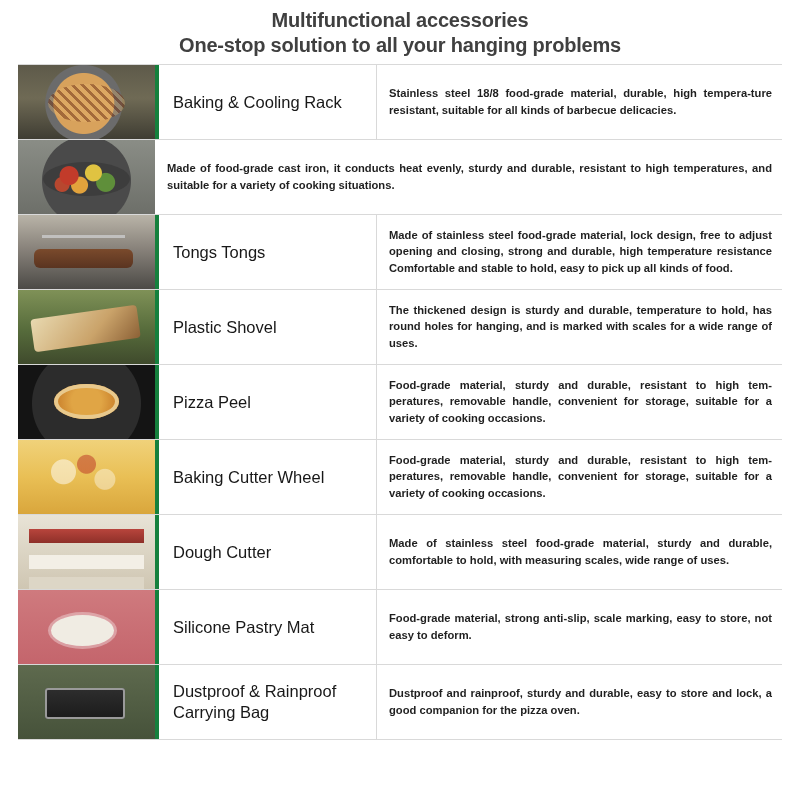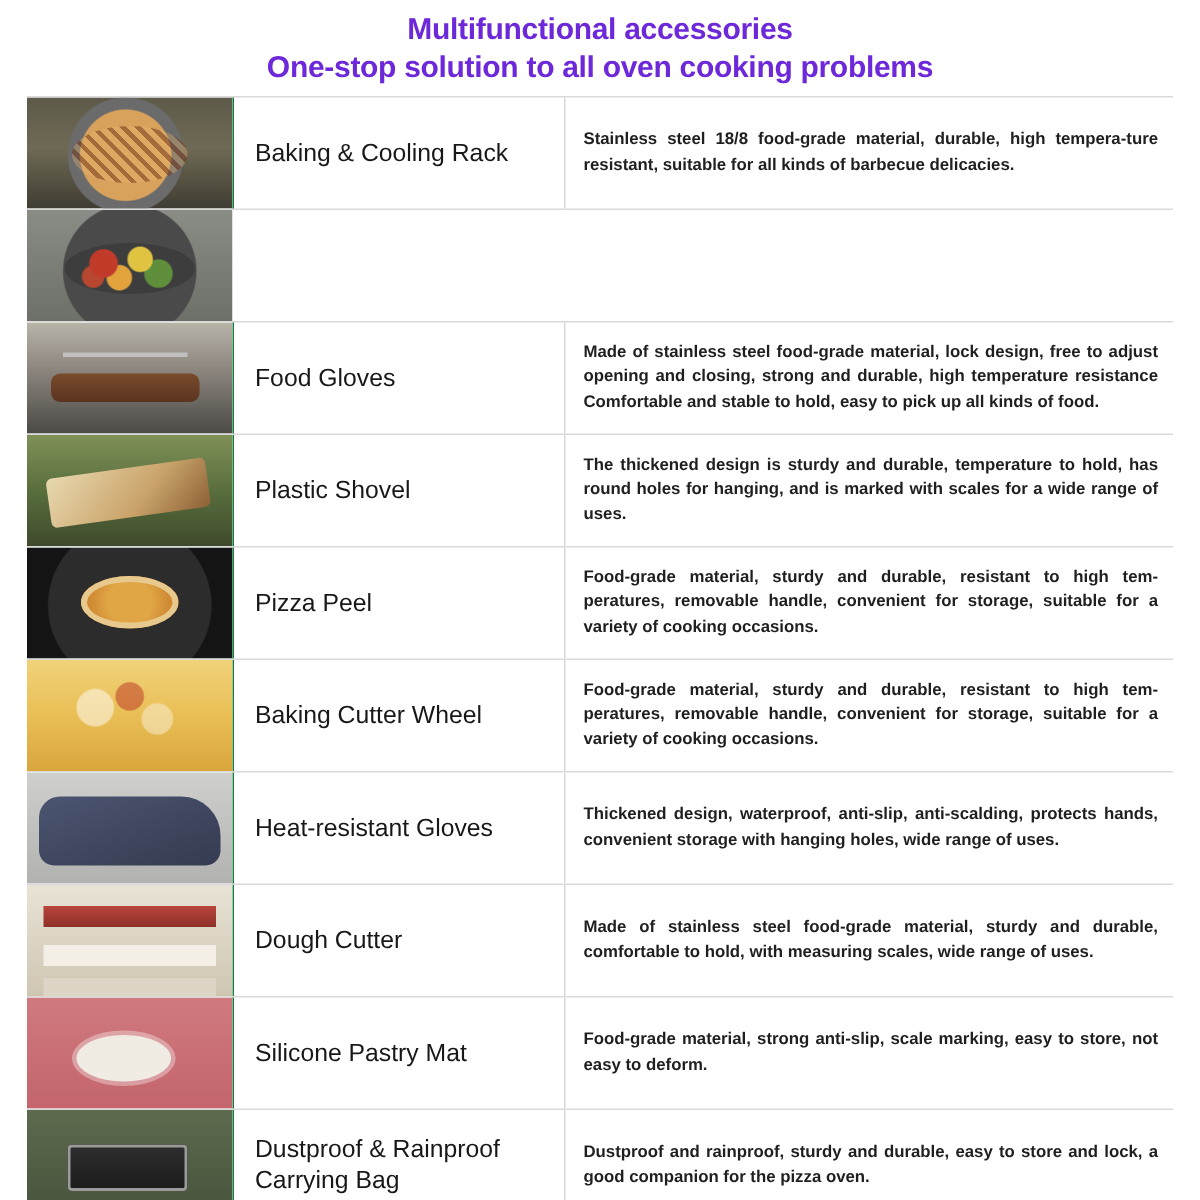--- a/index.html
+++ b/index.html
@@ -22,21 +22,21 @@
   }
   .header {
     padding: 8px 0 6px 0;
     text-align: center;
   }
   .header .line {
     font-size: 20px;
     font-weight: bold;
     line-height: 1.24;
     letter-spacing: -0.2px;
-    color: #6d28d9;
+    color: #404040;
   }
   .table {
     margin: 0 18px 0 18px;
     border-top: 1px solid #d9d9d9;
   }
   .row {
     display: flex;
     align-items: stretch;
     border-bottom: 1px solid #d9d9d9;
     min-height: 74px;
@@ -51,21 +51,21 @@
     position: absolute;
     inset: 0;
   }
   .cell-name {
     flex: 0 0 222px;
     width: 222px;
     display: flex;
     align-items: center;
     padding: 4px 22px 4px 14px;
     box-sizing: border-box;
-    border-left: 1px solid #15803d;
+    border-left: 4px solid #15803d;
     border-right: 1px solid #d9d9d9;
   }
   .cell-name .name-text {
     font-size: 16.5px;
     line-height: 1.22;
     color: #181818;
     font-weight: 400;
   }
   .cell-desc {
     flex: 1 1 auto;
@@ -198,49 +198,52 @@
     box-shadow: inset 0 0 0 2px #9a9a9a;
   }
 </style>
 </head>
 <body>
 
 <div class="page">
 
   <div class="header">
     <div class="line">Multifunctional accessories</div>
-    <div class="line">One-stop solution to all oven cooking problems</div>
+    <div class="line">One-stop solution to all your hanging problems</div>
   </div>
 
   <div class="table">
 
     <div class="row">
       <div class="cell-img">
         <div class="thumb t1"></div>
       </div>
       <div class="cell-name">
         <span class="name-text">Baking &amp; Cooling Rack</span>
       </div>
       <div class="cell-desc">
         <span class="desc-text">Stainless steel 18/8 food-grade material, durable, high tempera-ture resistant, suitable for all kinds of barbecue delicacies.</span>
       </div>
     </div>
 
     <div class="row">
       <div class="cell-img">
         <div class="thumb t2"></div>
       </div>
+      <div class="cell-desc">
+        <span class="desc-text">Made of food-grade cast iron, it conducts heat evenly, sturdy and durable, resistant to high temperatures, and suitable for a variety of cooking situations.</span>
+      </div>
     </div>
 
     <div class="row">
       <div class="cell-img">
         <div class="thumb t3"></div>
       </div>
       <div class="cell-name">
-        <span class="name-text">Food Gloves</span>
+        <span class="name-text">Tongs Tongs</span>
       </div>
       <div class="cell-desc">
         <span class="desc-text">Made of stainless steel food-grade material, lock design, free to adjust opening and closing, strong and durable, high temperature resistance Comfortable and stable to hold, easy to pick up all kinds of food.</span>
       </div>
     </div>
 
     <div class="row">
       <div class="cell-img">
         <div class="thumb t4"></div>
       </div>
@@ -269,31 +272,20 @@
         <div class="thumb t6"></div>
       </div>
       <div class="cell-name">
         <span class="name-text">Baking Cutter Wheel</span>
       </div>
       <div class="cell-desc">
         <span class="desc-text">Food-grade material, sturdy and durable, resistant to high tem-peratures, removable handle, convenient for storage, suitable for a variety of cooking occasions.</span>
       </div>
     </div>
 
-    <div class="row">
-      <div class="cell-img">
-        <div class="thumb t7"></div>
-      </div>
-      <div class="cell-name">
-        <span class="name-text">Heat-resistant Gloves</span>
-      </div>
-      <div class="cell-desc">
-        <span class="desc-text">Thickened design, waterproof, anti-slip, anti-scalding, protects hands, convenient storage with hanging holes, wide range of uses.</span>
-      </div>
-    </div>
 
     <div class="row">
       <div class="cell-img">
         <div class="thumb t9"></div>
       </div>
       <div class="cell-name">
         <span class="name-text">Dough Cutter</span>
       </div>
       <div class="cell-desc">
         <span class="desc-text">Made of stainless steel food-grade material, sturdy and durable, comfortable to hold, with measuring scales, wide range of uses.</span>

